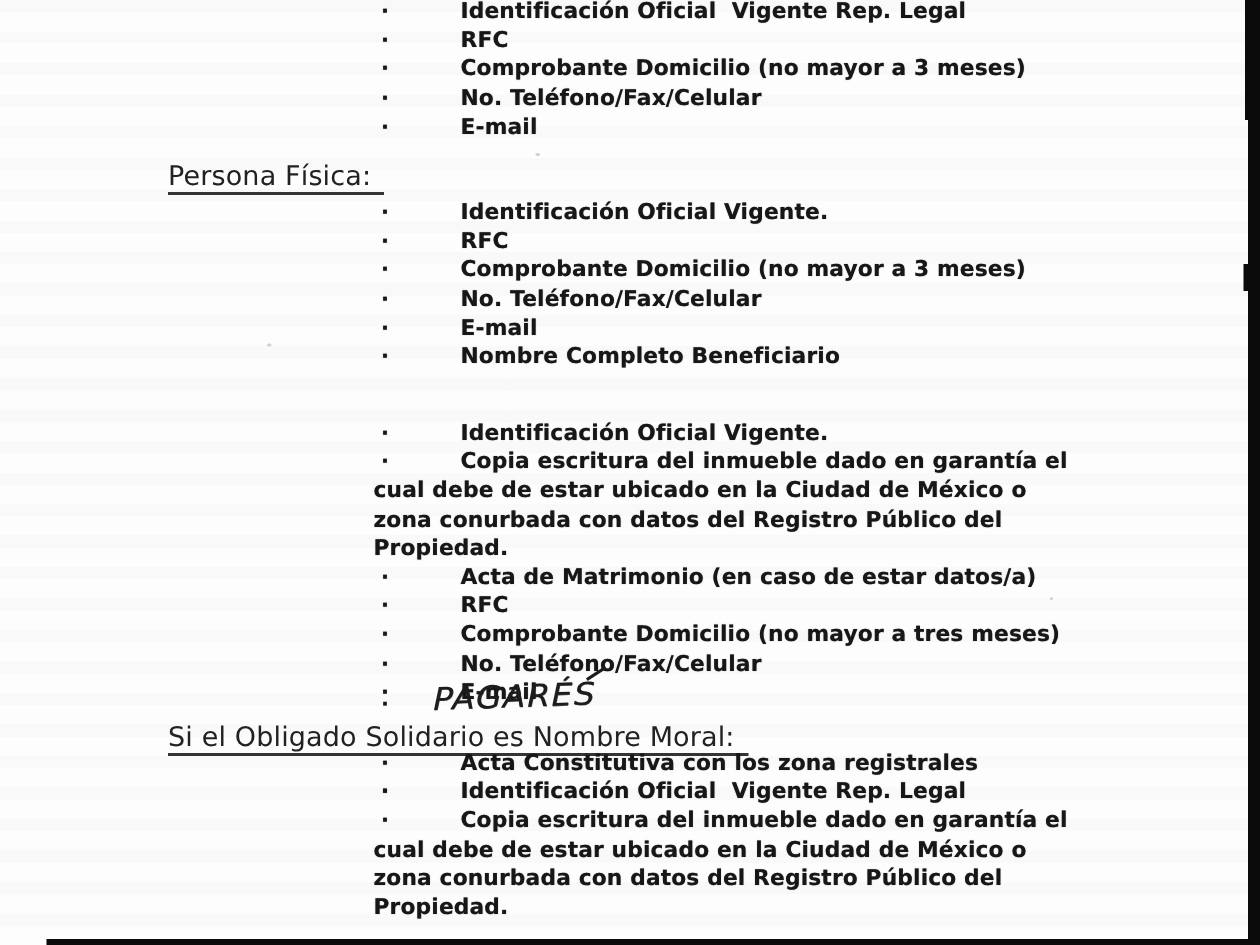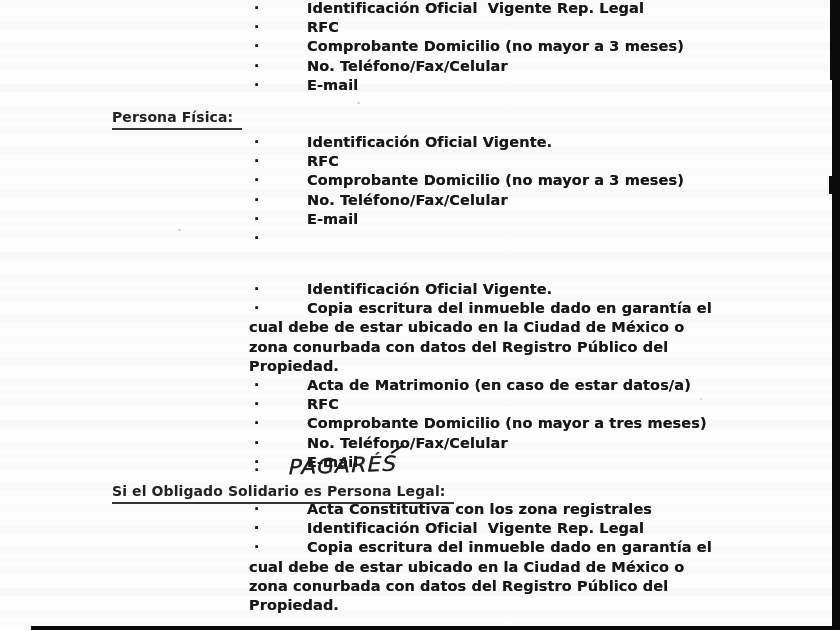--- a/index.html
+++ b/index.html
@@ -25,21 +25,21 @@
   }
   .li-text { white-space:pre-wrap; }
   .bullet {
     position:absolute; left:5px; top:0; text-indent:0;
     font-size:14px; font-weight:bold;
   }
 
   
   .heading {
     position:absolute; left:112px;
-    font-size:14px; font-weight:bold; line-height:19px;
+    font-size:18px; font-weight:normal; line-height:19px;
     letter-spacing:0.1px; color:#222;
   }
   .heading .hline {
     display:inline-block;
     border-bottom:2px solid #343434;
     padding:0 9px 1px 0;
   }
 
   
   .pagares-row { position:absolute; left:249px; top:454px; width:260px; height:34px; }
@@ -87,21 +87,21 @@
 
   <h2 class="heading" style="top:108px">
     <span class="hline">Persona Física:</span>
   </h2>
   <section class="list" style="top:133px">
       <div class="li"><span class="bullet">·</span><span class="li-text">Identificación Oficial Vigente.</span></div>
       <div class="li"><span class="bullet">·</span><span class="li-text">RFC</span></div>
       <div class="li"><span class="bullet">·</span><span class="li-text">Comprobante Domicilio (no mayor a 3 meses)</span></div>
       <div class="li"><span class="bullet">·</span><span class="li-text">No. Teléfono/Fax/Celular</span></div>
       <div class="li"><span class="bullet">·</span><span class="li-text">E-mail</span></div>
-      <div class="li"><span class="bullet">·</span></div>
+      <div class="li"><span class="bullet">·</span><span class="li-text">Nombre Completo Beneficiario</span></div>
     </section>
 
   <section class="list" style="top:280px">
       <div class="li"><span class="bullet">·</span><span class="li-text">Identificación Oficial Vigente.</span></div>
       <div class="li"><span class="bullet">·</span><span class="li-text">Copia escritura del inmueble dado en garantía el
 cual debe de estar ubicado en la Ciudad de México o
 zona conurbada con datos del Registro Público del
 Propiedad.</span></div>
       <div class="li"><span class="bullet">·</span><span class="li-text">Acta de Matrimonio (en caso de estar datos/a)</span></div>
       <div class="li"><span class="bullet">·</span><span class="li-text">RFC</span></div>
@@ -110,21 +110,21 @@
       <div class="li"><span class="bullet">·</span><span class="li-text">E-mail</span></div>
     </section>
 
   <div class="pagares-row">
     <span class="bullet">·</span>
     <span class="handwriting">PAGARÉS</span>
     <span class="hand-accent"></span>
   </div>
 
   <h2 class="heading" style="top:482px">
-    <span class="hline">Si el Obligado Solidario es Persona Legal:</span>
+    <span class="hline">Si el Obligado Solidario es Nombre Moral:</span>
   </h2>
   <section class="list" style="top:500px">
       <div class="li"><span class="bullet">·</span><span class="li-text">Acta Constitutiva con los zona registrales</span></div>
       <div class="li"><span class="bullet">·</span></div>
       <div class="li"><span class="bullet">·</span><span class="li-text">Identificación Oficial  Vigente Rep. Legal</span></div>
       <div class="li"><span class="bullet">·</span><span class="li-text">Copia escritura del inmueble dado en garantía el
 cual debe de estar ubicado en la Ciudad de México o
 zona conurbada con datos del Registro Público del
 Propiedad.</span></div>
     </section>

